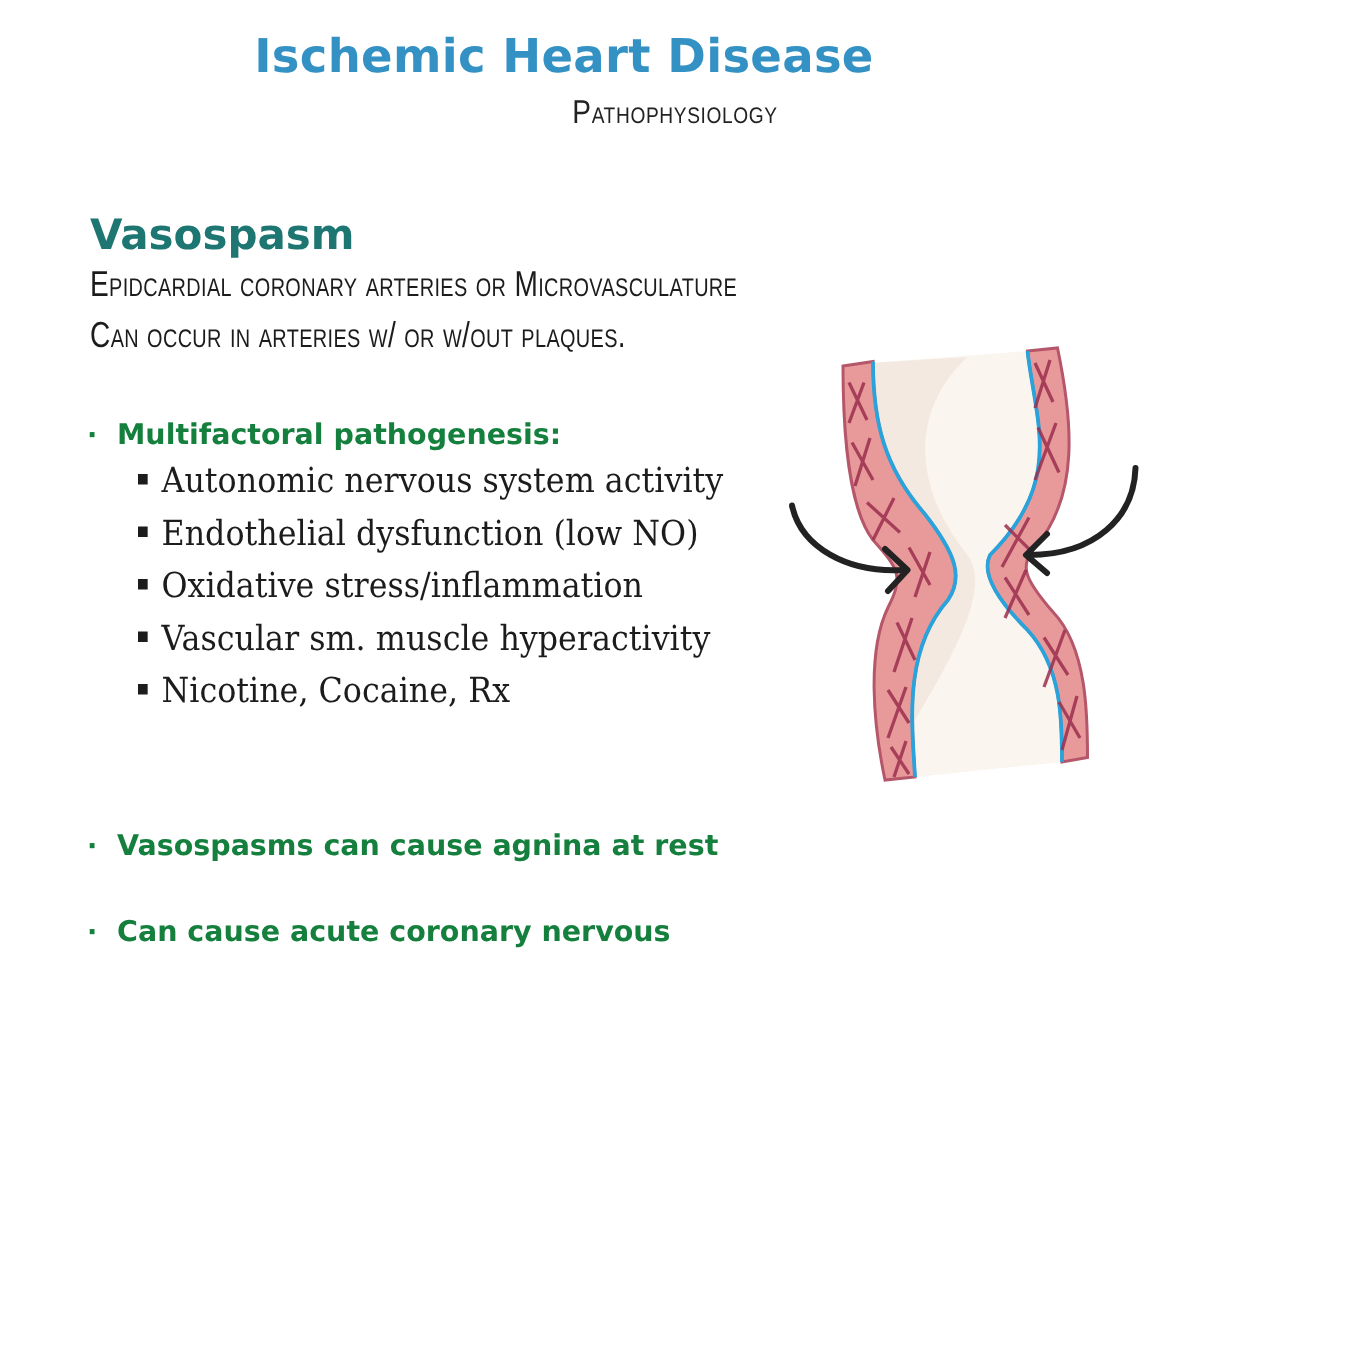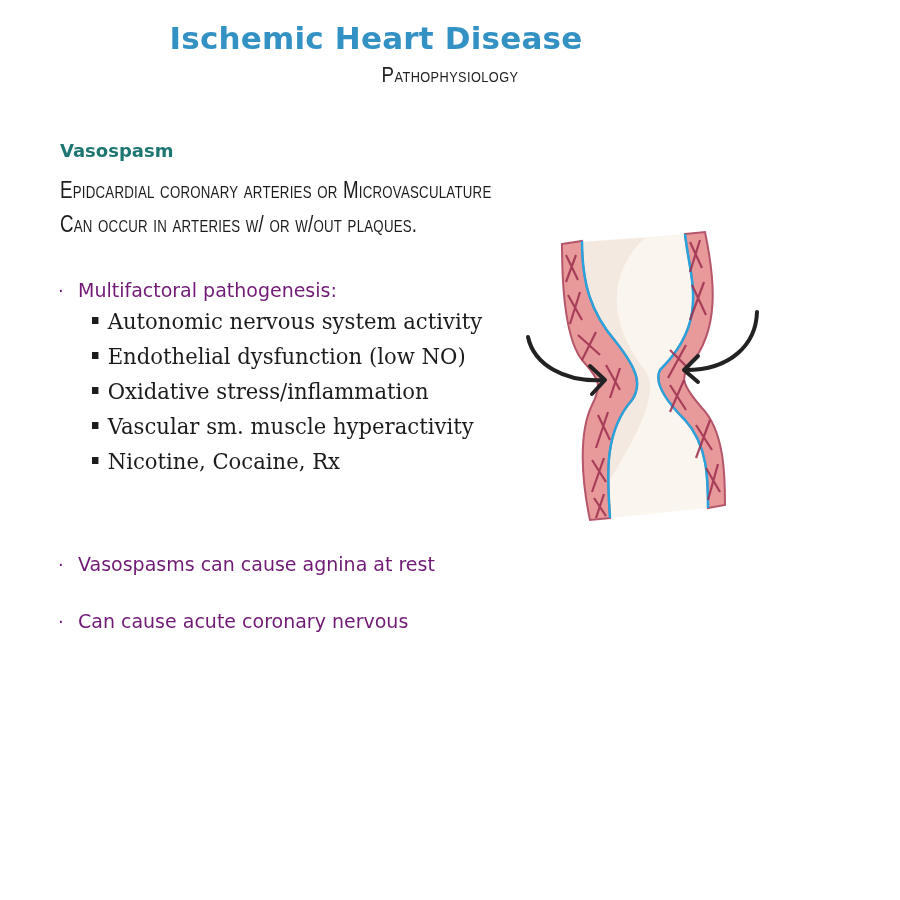--- a/index.html
+++ b/index.html
@@ -12,31 +12,32 @@
       font-family: "DejaVu Sans", sans-serif; font-weight: bold; font-size: 31px; color: #3391c4;
       letter-spacing: 0.2px;
     }
     .subtitle {
       position: absolute; left: 0; width: 900px; top: 62px; text-align: center;
       font-family: "Liberation Sans Narrow", "Liberation Sans", sans-serif; font-size: 22px; color: #222;
       font-variant: small-caps; letter-spacing: 0.5px; transform: scaleX(0.85);
     }
     .heading {
       position: absolute; left: 60px; top: 140px;
-      font-family: "DejaVu Sans", sans-serif; font-weight: bold; font-size: 18px; color: #1e7672;
+      font-family: "DejaVu Sans", sans-serif; font-weight: bold; font-size: 28px; color: #1e7672;
     }
     .caps-line {
       position: absolute; left: 60px; font-size: 24px; color: #1c1c1c;
       font-variant: small-caps; letter-spacing: 0.3px;
       transform-origin: left center; transform: scaleX(0.78);
       white-space: nowrap;
     }
     .bullet {
-      position: absolute; left: 58px; font-family: "DejaVu Sans", sans-serif; font-size: 19px; color: #701a75;
+      position: absolute; left: 58px; font-family: "DejaVu Sans", sans-serif; font-size: 19px; color: #15803d;
       white-space: nowrap;
+      font-weight: bold;
     }
     .bullet .dot { display: inline-block; width: 20px; font-size: 18px; }
     .sub {
       position: absolute; left: 92px; font-family: "DejaVu Serif", serif; font-size: 23px; color: #1c1c1c;
       white-space: nowrap; transform-origin: left center; transform: scaleX(0.92);
     }
     .sub .sq { display: inline-block; width: 7px; height: 7px; background: #1c1c1c; margin-right: 10px; vertical-align: 5px; }
     .vessel { position: absolute; left: 520px; top: 220px; width: 260px; height: 320px; }
   </style>
 </head>

